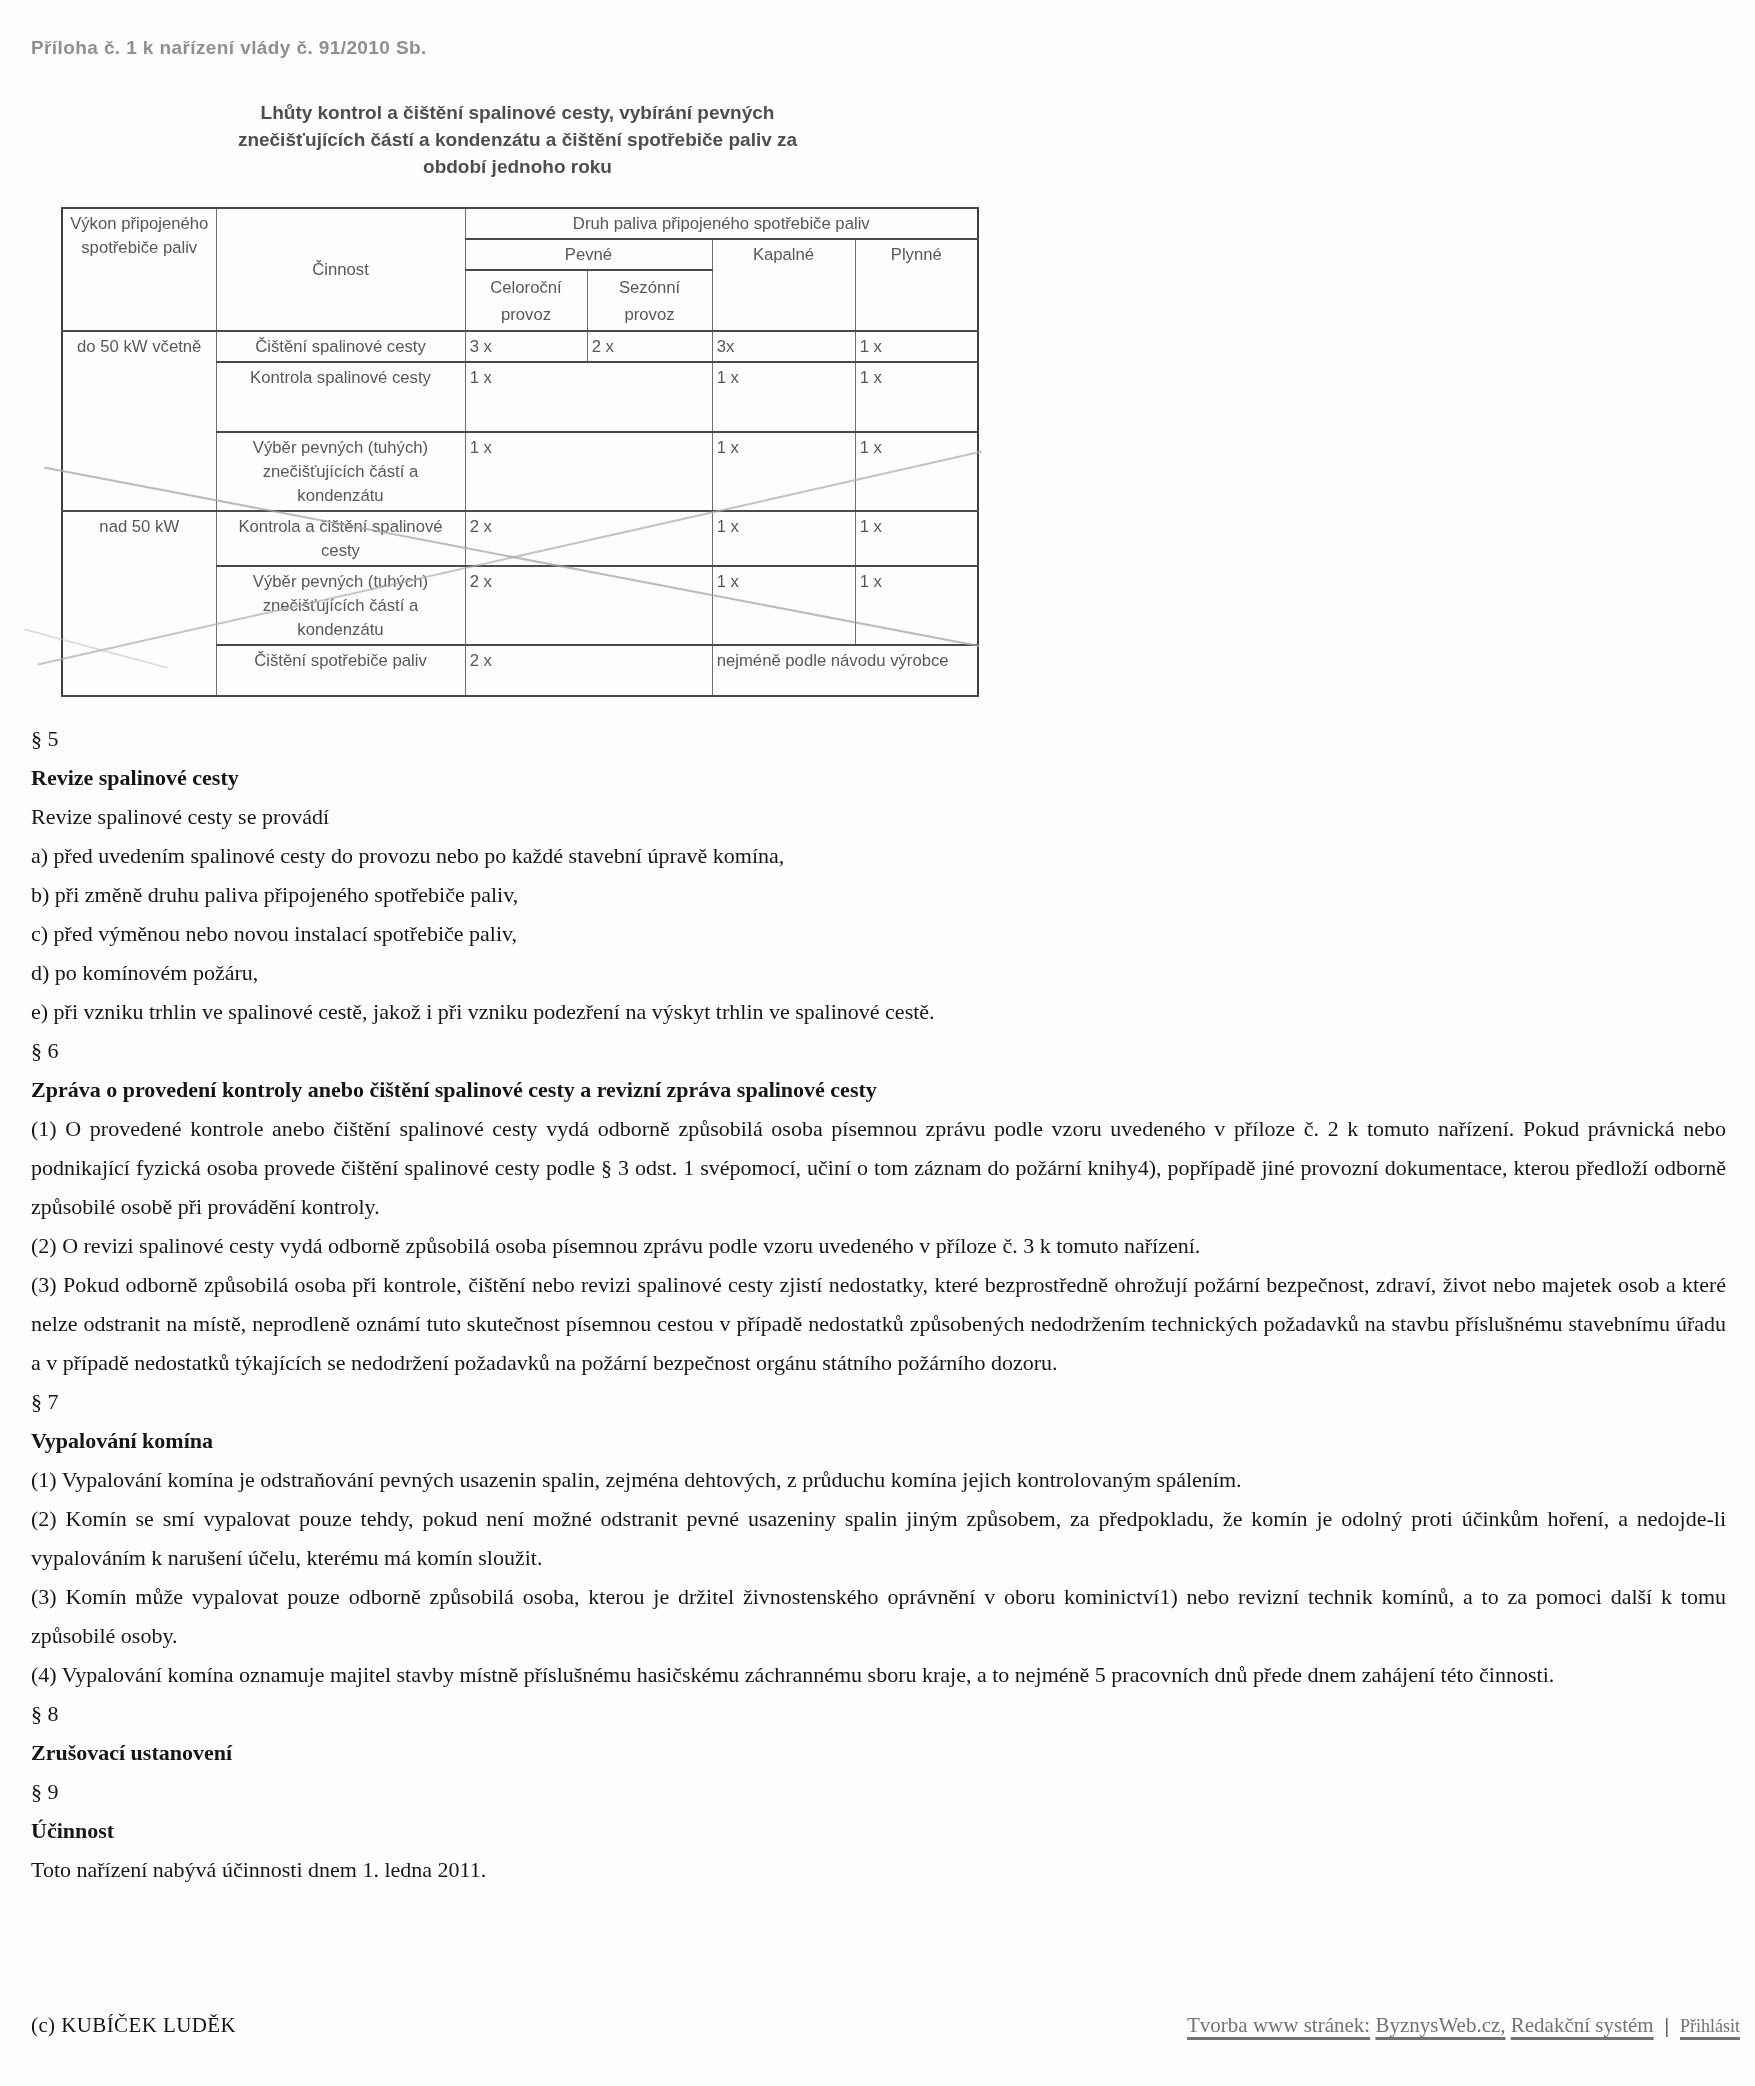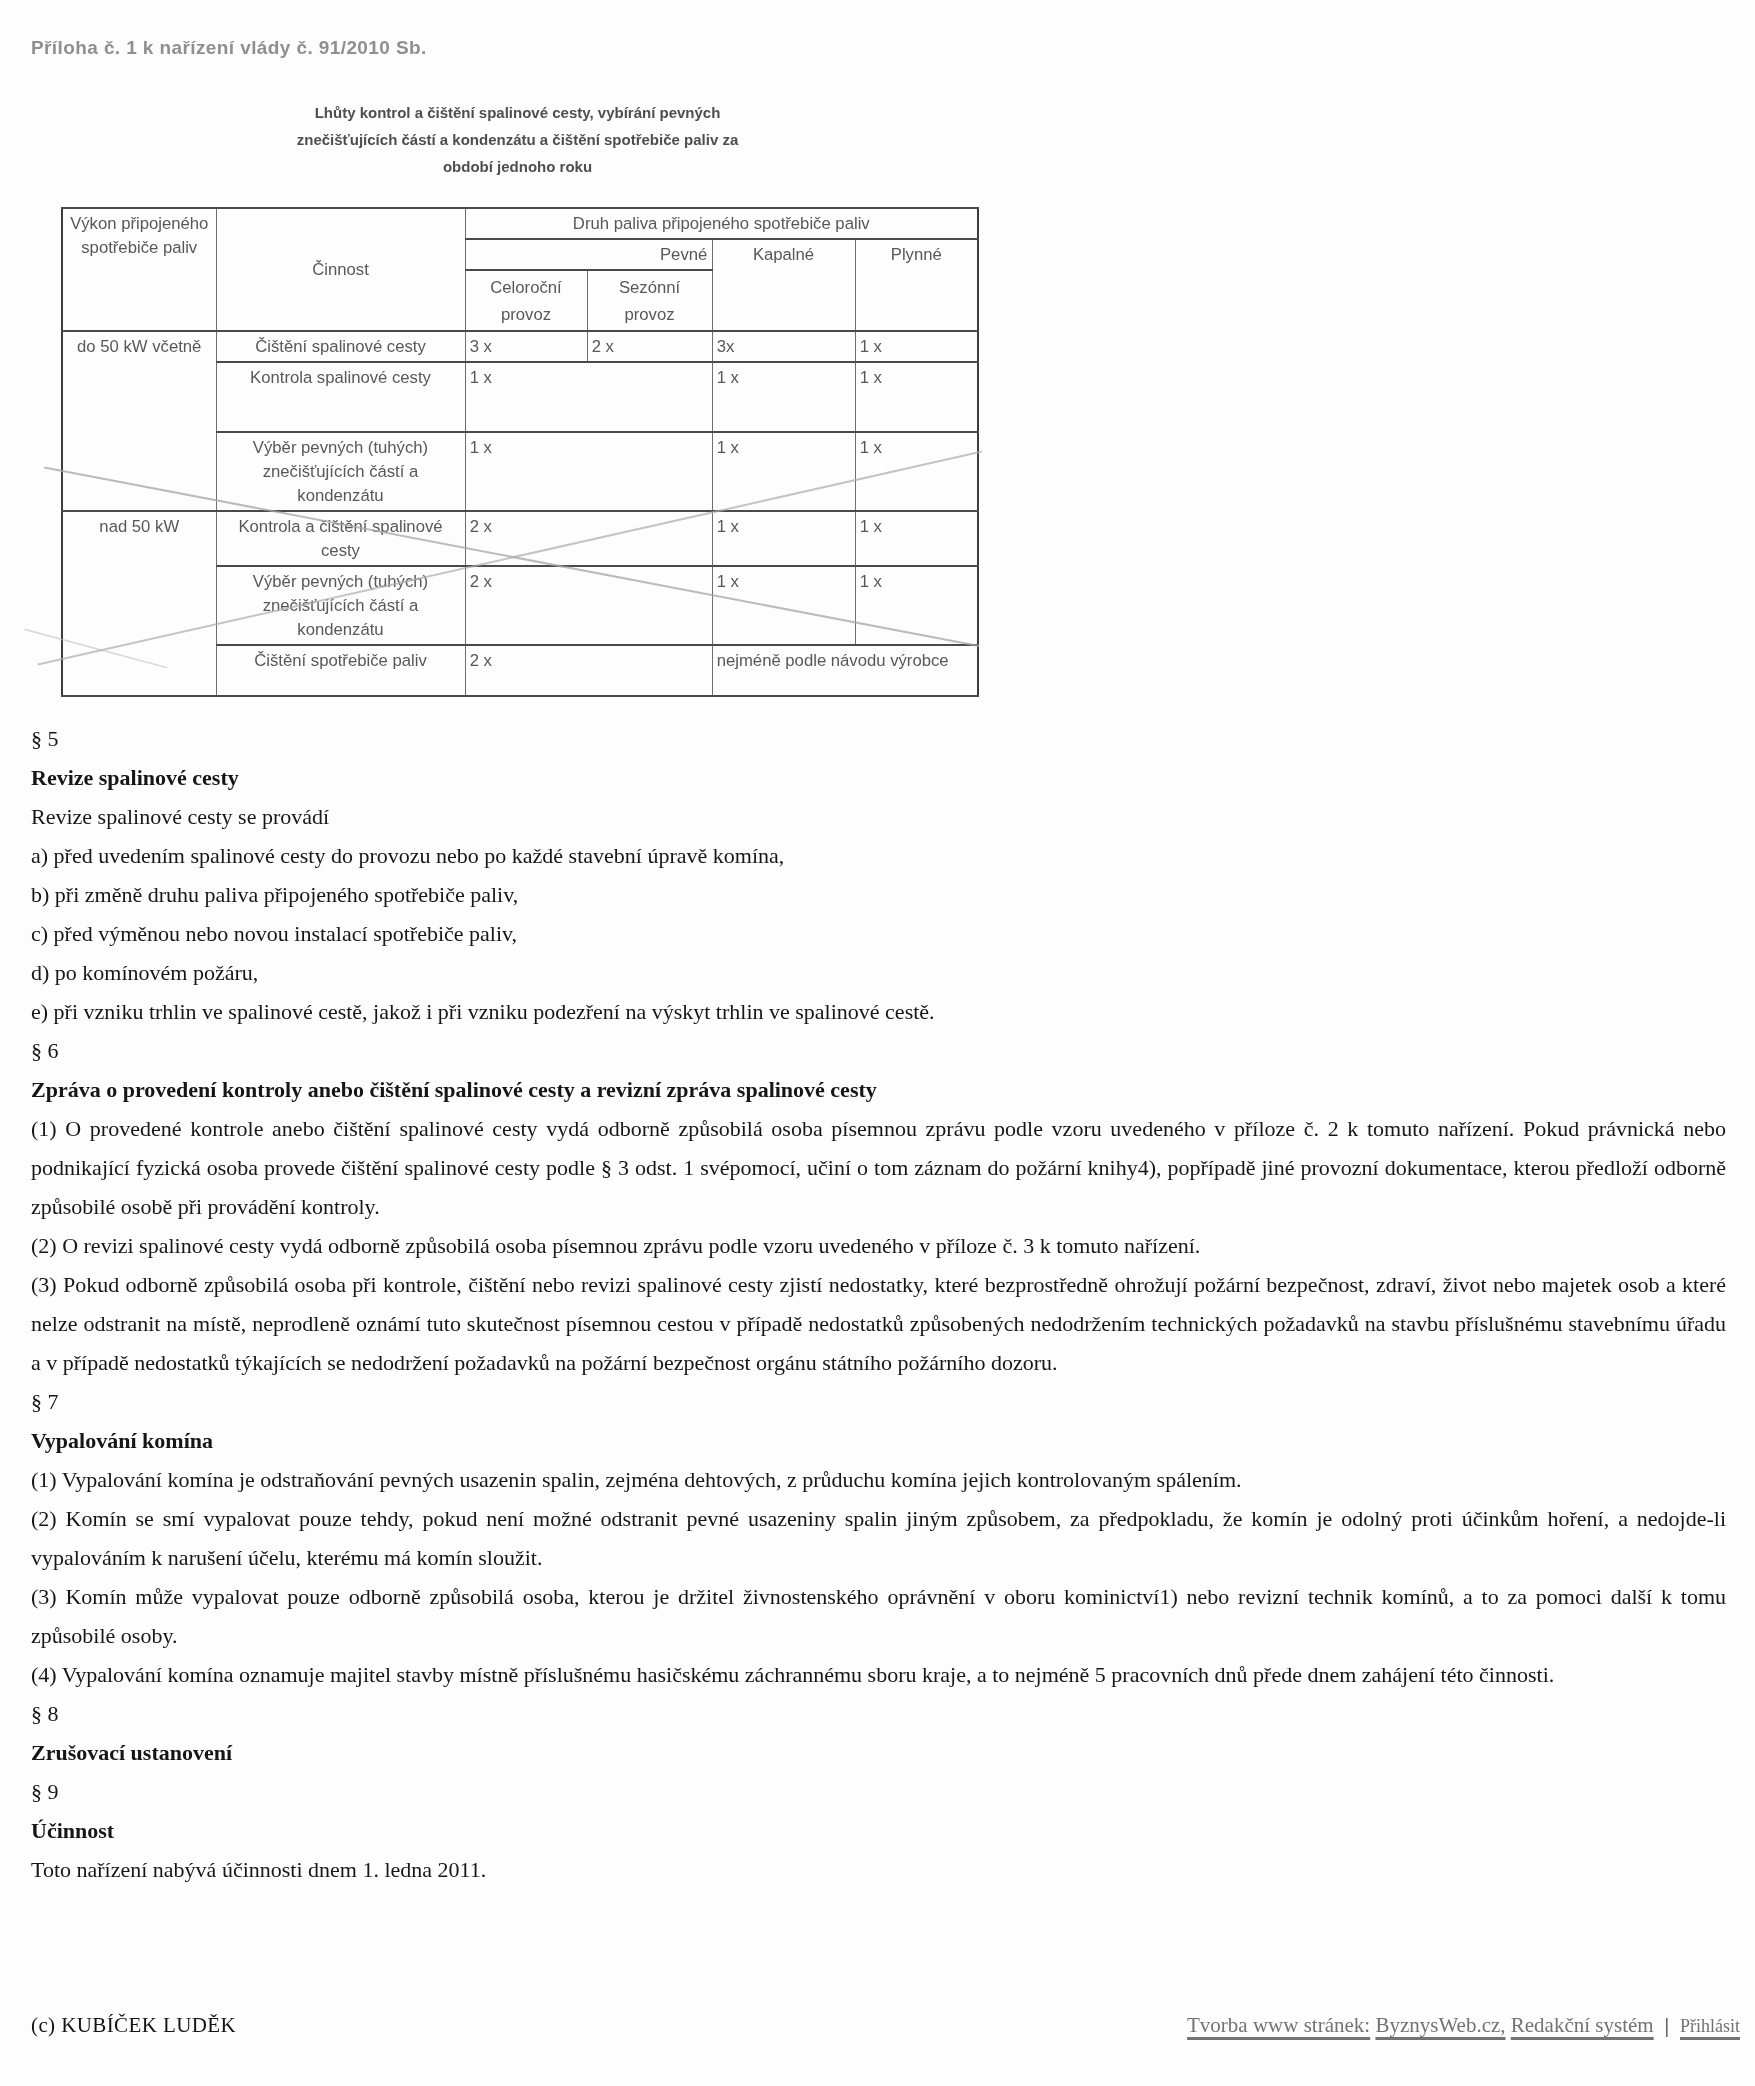--- a/index.html
+++ b/index.html
@@ -20,21 +20,21 @@
   .appendix-note {
     font-family: "Liberation Sans", sans-serif;
     font-size: 19px; font-weight: bold;
     color: #8f8f8f; letter-spacing: 0.4px;
     filter: blur(0.3px);
   }
   .doc-title {
     width: 973px; margin: 40px 0 0 0;
     text-align: center;
     font-family: "Liberation Sans", sans-serif;
-    font-weight: bold; font-size: 15px; line-height: 27px;
+    font-weight: bold; font-size: 19px; line-height: 27px;
     color: #4e4e4e;
     filter: blur(0.2px);
   }
   
   .tbl-wrap { position: relative; margin: 27px 0 0 30px; width: 915px; }
   table.schedule {
     border-collapse: collapse; width: 100%; table-layout: fixed;
     font-family: "Liberation Sans", sans-serif;
     font-size: 16.7px; line-height: 24px; color: #585858;
     filter: blur(0.2px);
@@ -46,21 +46,21 @@
     border-bottom: 2.1px solid #4a4a4a;
     padding: 2.5px 4.2px;
     font-weight: normal;
     overflow: hidden;
   }
   table.schedule { border: 2.5px solid #3d3d3d; }
   tr.sep td { border-top: 2.9px solid #383838; }
   th.power-head { vertical-align: top; padding-top: 10px; text-align: center; }
   th.activity-head { vertical-align: middle; text-align: center; }
   th.fuel-group { vertical-align: middle; text-align: center; border-bottom: 1.7px solid #8a8a8a; }
-  th.solid-head { vertical-align: middle; text-align: right; }
+  th.solid-head { vertical-align: middle; text-align: center; }
   th.liquid-head, th.gas-head { vertical-align: top; padding-top: 5.8px; text-align: center; }
   th.sub-head { vertical-align: middle; text-align: center; line-height: 27px; }
   td.pow { vertical-align: top; padding-top: 5px; text-align: center; }
   td.act { vertical-align: top; padding-top: 4.2px; text-align: center; }
   td.val { vertical-align: top; padding-top: 5px; text-align: left; }
   
   .artifacts { position: absolute; inset: 0; pointer-events: none; }
   
   .body-text { margin-top: 22px; width: 1695px; }
   .body-text p { margin: 0; font-size: 22px; line-height: 39px; }

